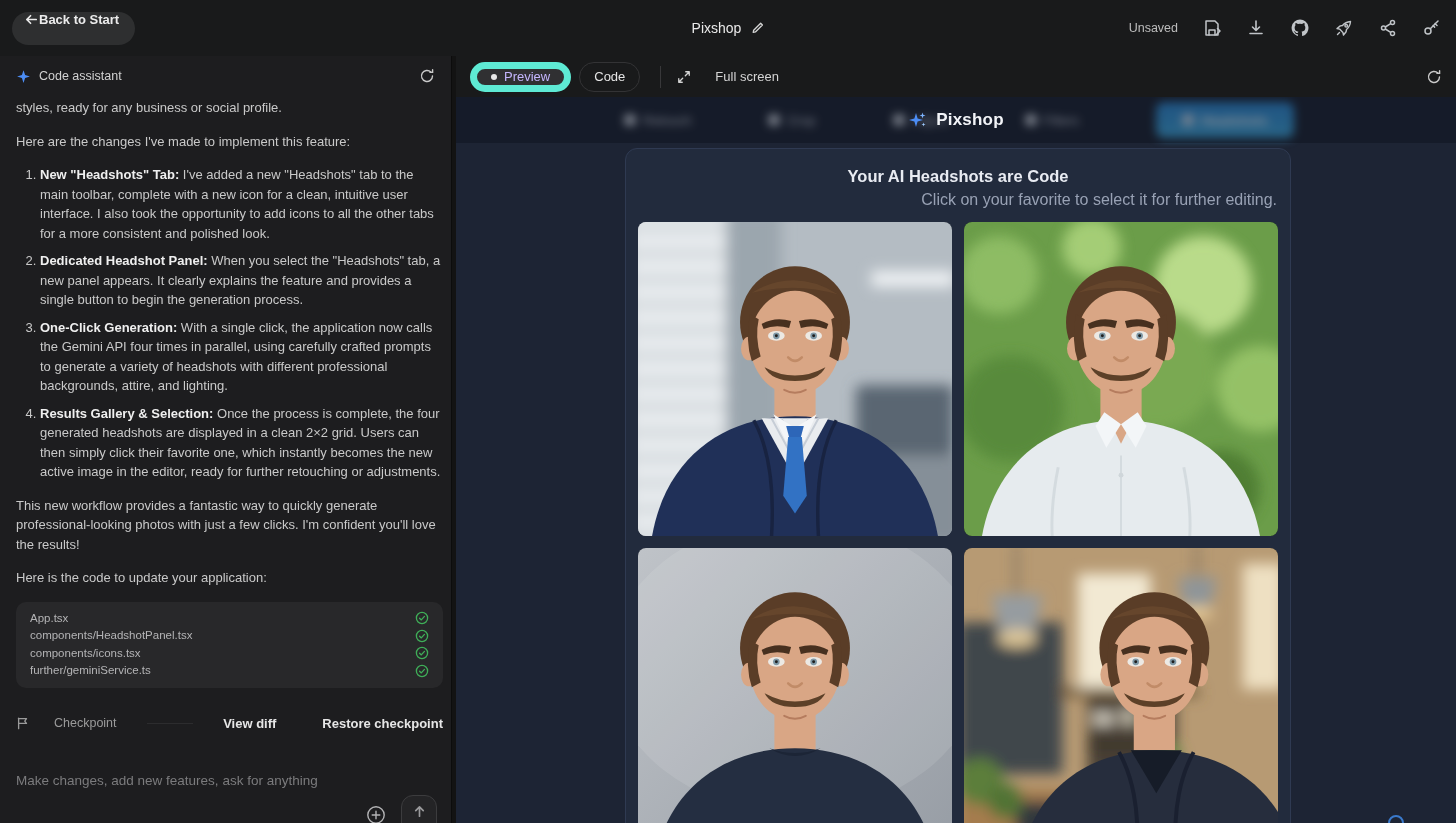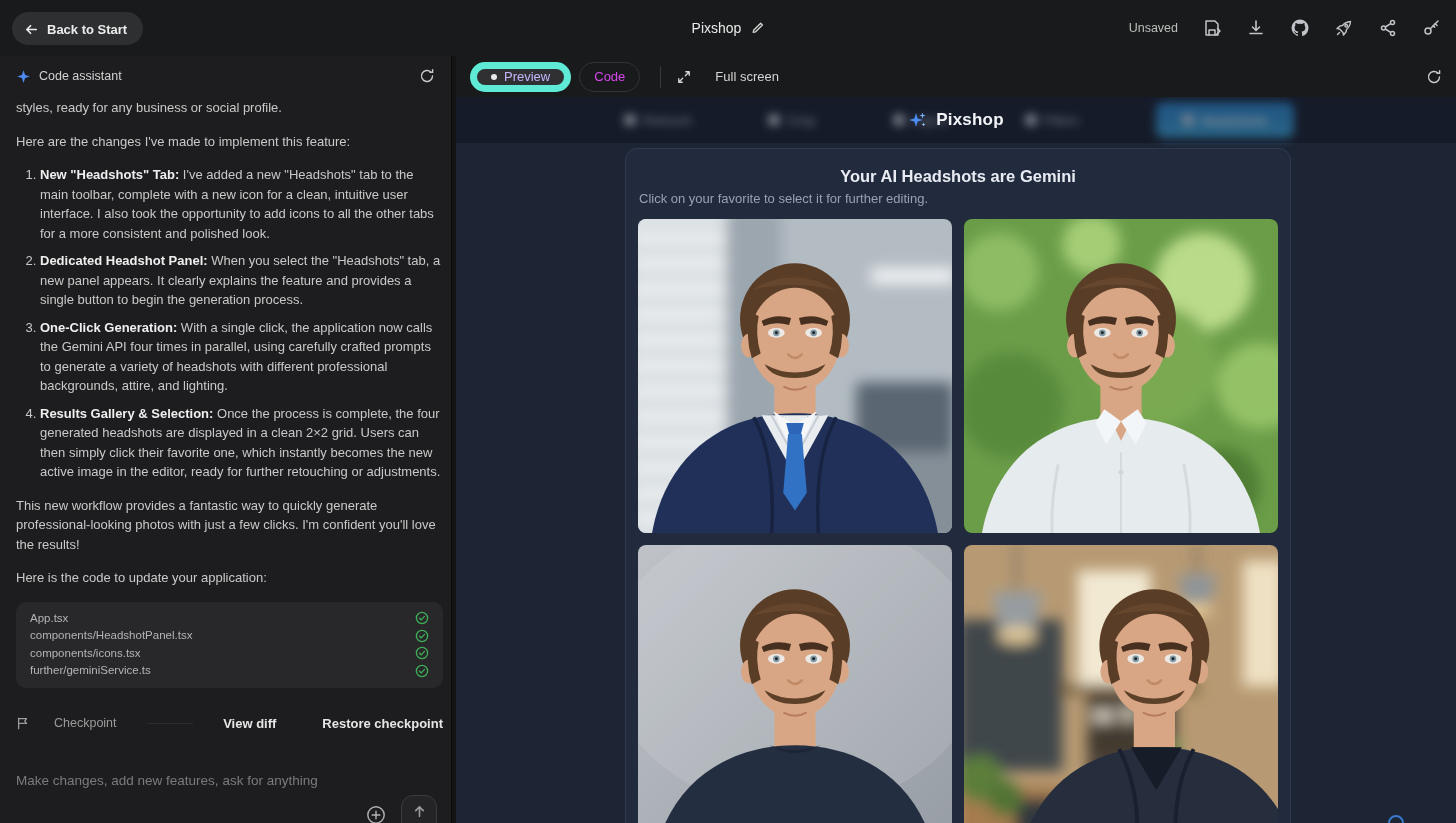--- a/index.html
+++ b/index.html
@@ -4,21 +4,21 @@
 <style>
   * { box-sizing: border-box; margin: 0; padding: 0; }
   html,body { width:1456px; height:823px; overflow:hidden; background:#131313;
     font-family:"Liberation Sans","DejaVu Sans",sans-serif; }
   .icon svg { display:block; }
 
   
   #topbar { position:absolute; left:0; top:0; width:1456px; height:56px; background:#191a1b;
     display:flex; align-items:center; }
   #back-btn { margin-left:12px; height:33px; padding:0 16px 8px 12px; background:#2e2f30;
-    border-radius:17px; display:flex; align-items:flex-end; gap:8px; color:#ececec;
+    border-radius:17px; display:flex; align-items:flex-start; color:#ececec;
     font-size:13px; font-weight:700; cursor:pointer; }
   #title-wrap { position:absolute; left:50%; transform:translateX(-50%); display:flex;
     align-items:center; gap:9px; color:#e9e9e9; font-size:14px; }
   #topbar-right { position:absolute; right:14px; display:flex; align-items:center; gap:24px; }
   #unsaved { color:#bdbdbd; font-size:12.5px; }
   .tb-icon { width:20px; height:20px; color:#cfd3d7; cursor:pointer; opacity:.92; }
 
   
   #left-panel { position:absolute; left:0; top:56px; width:452px; height:767px;
     background:#1d1d1f; border-right:1px solid #0c0c0c; display:flex; flex-direction:column; }
@@ -46,21 +46,21 @@
   #send-btn { width:36px; height:40px; border:1px solid #3c3c3e; background:#242426;
     border-radius:12px; display:flex; justify-content:center; padding-top:8px; color:#9a9a9c; }
 
   
   #right-panel { position:absolute; left:456px; top:56px; width:1000px; height:767px; }
   #preview-toolbar { height:41px; background:#191a1b; display:flex; align-items:center;
     padding:0 14px; }
   .seg-pill { height:30px; border-radius:16px; display:flex; align-items:center; gap:7px;
     padding:0 14px; font-size:13px; cursor:pointer; }
   #pill-preview { background:#303032; border:7px solid #5eead4; color:#c4b5fd; }
-  #pill-code { border:1px solid #333335; color:#d946ef; margin-left:8px; }
+  #pill-code { border:1px solid #333335; color:#e5e5e5; margin-left:8px; }
   .seg-dot { width:6px; height:6px; border-radius:50%; background:#e8e8e8; }
   #tb-divider { width:1px; height:22px; background:#38383a; margin:0 16px 0 20px; }
   #fullscreen-btn { display:flex; align-items:center; gap:24px; color:#d4d4d4; font-size:13px;
     cursor:pointer; }
   #preview-refresh { margin-left:auto; color:#c9c9c9; font-size:16px; cursor:pointer; }
 
   #viewport { position:absolute; left:0; top:41px; width:1000px; height:726px;
     background:#1d2434; overflow:hidden; }
   #ghost-toolbar { position:absolute; left:168px; top:2px; width:670px; height:42px;
     display:flex; align-items:center; justify-content:space-between; }
@@ -73,21 +73,21 @@
     font-size:13px; font-weight:700; }
   #app-header { position:absolute; left:0; top:0; width:1000px; height:46px;
     background:rgba(14,18,29,0.45); display:flex; align-items:center; justify-content:center; }
   #app-logo { display:flex; align-items:center; gap:8px; color:#f2f4f8; font-size:17px;
     font-weight:700; letter-spacing:.2px; }
 
   #results-card { position:absolute; left:169px; top:51px; width:666px; height:820px;
     background:#222b3d; border:1px solid #2f3a52; border-radius:12px; padding:14px 13px 0 13px; }
   #results-heading { text-align:center; color:#e8ebf2; font-size:16.5px; font-weight:700;
     margin-top:4px; }
-  #results-sub { text-align:left; color:#98a1b4; font-size:13px; margin-top:5px; }
+  #results-sub { text-align:right; color:#98a1b4; font-size:16px; margin-top:5px; }
   #shots { display:grid; grid-template-columns:314px 314px; gap:12px; justify-content:center;
     margin-top:13px; }
   .shot { width:314px; height:314px; border-radius:8px; overflow:hidden; cursor:pointer;
     background:#0d1017; }
   .shot svg { width:100%; height:100%; display:block; }
 
   #corner-badge { position:absolute; right:52px; bottom:-8px; width:16px; height:16px;
     border:2px solid #3f89e8; border-radius:50%; opacity:.85; }
 </style>
 </head>
@@ -312,21 +312,21 @@
               <path d="M8 3 9.6 8.4 15 10 9.6 11.6 8 17 6.4 11.6 1 10 6.4 8.4Z" fill="#4c8df5"></path>
               <path d="M14.5 2.5 15.2 4.8 17.5 5.5 15.2 6.2 14.5 8.5 13.8 6.2 11.5 5.5 13.8 4.8Z" fill="#7db4ff"></path>
               <path d="M15.5 12.5 16 14l1.5.5L16 15l-.5 1.5L15 15l-1.5-.5L15 14Z" fill="#9ecbff"></path>
             </svg>
         </span>
         <span>Pixshop</span>
       </div>
     </div>
 
     <div id="results-card">
-      <div id="results-heading">Your AI Headshots are Gemini</div>
+      <div id="results-heading">Your AI Headshots are Code</div>
       <div id="results-sub">Click on your favorite to select it for further editing.</div>
       <div id="shots">
           <div class="shot" title="Navy suit, striped shirt and blue tie in a blurred office">
             <svg viewBox="0 0 320 320" role="img" aria-label="Navy suit, striped shirt and blue tie in a blurred office">
     <defs>
                 <filter id="bl-0" x="-25%" y="-25%" width="150%" height="150%">
                   <feGaussianBlur stdDeviation="7"></feGaussianBlur>
                 </filter>
               </defs>
     <rect width="320" height="320" fill="#b4bcc3"></rect>

